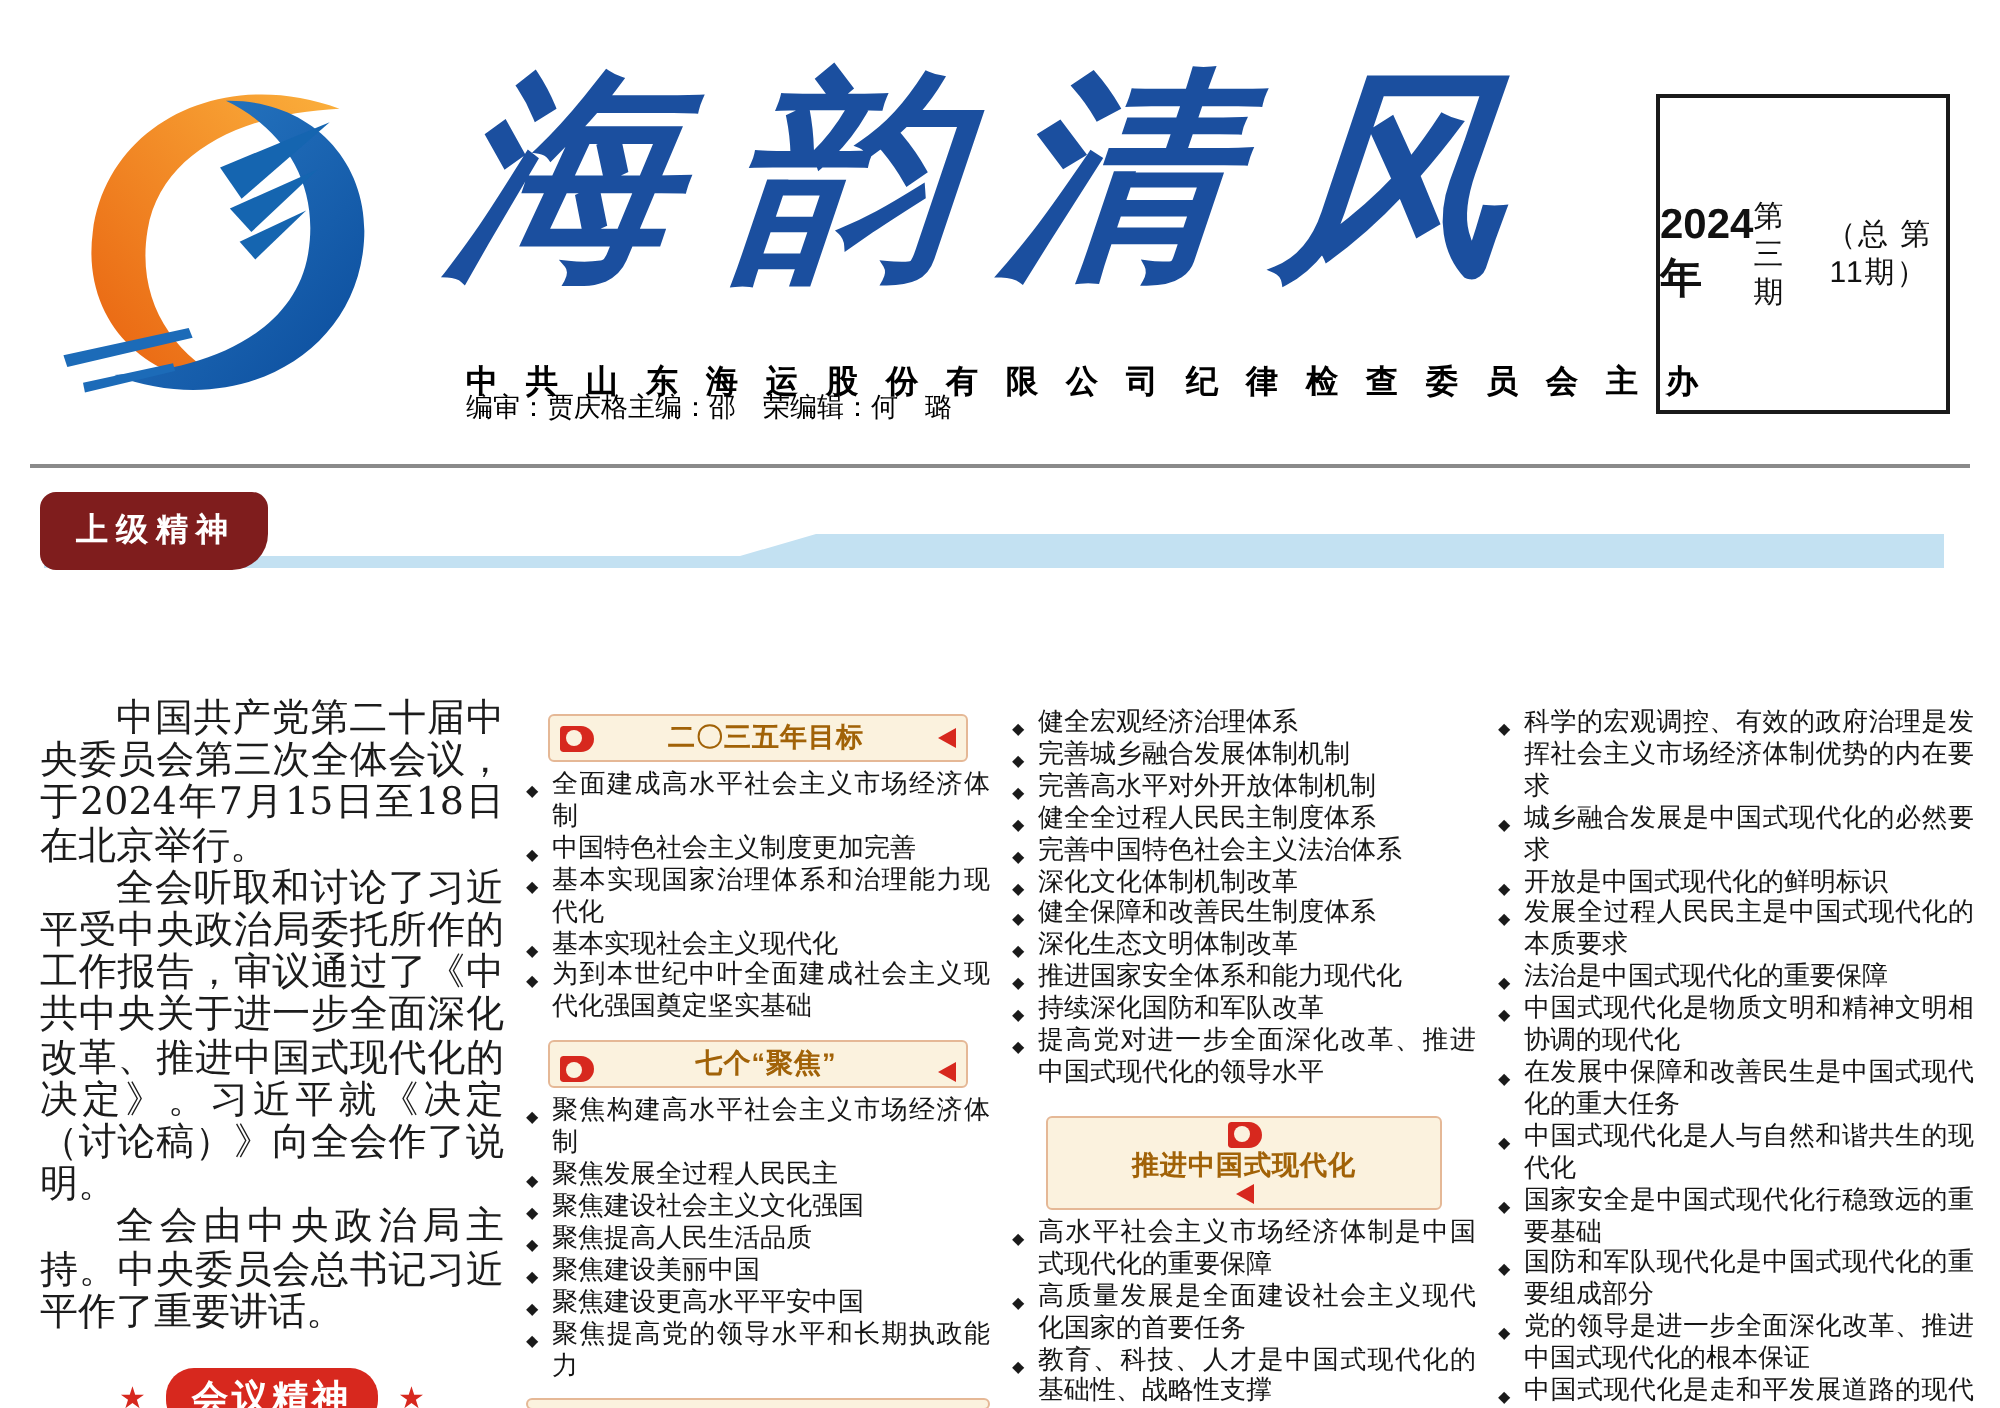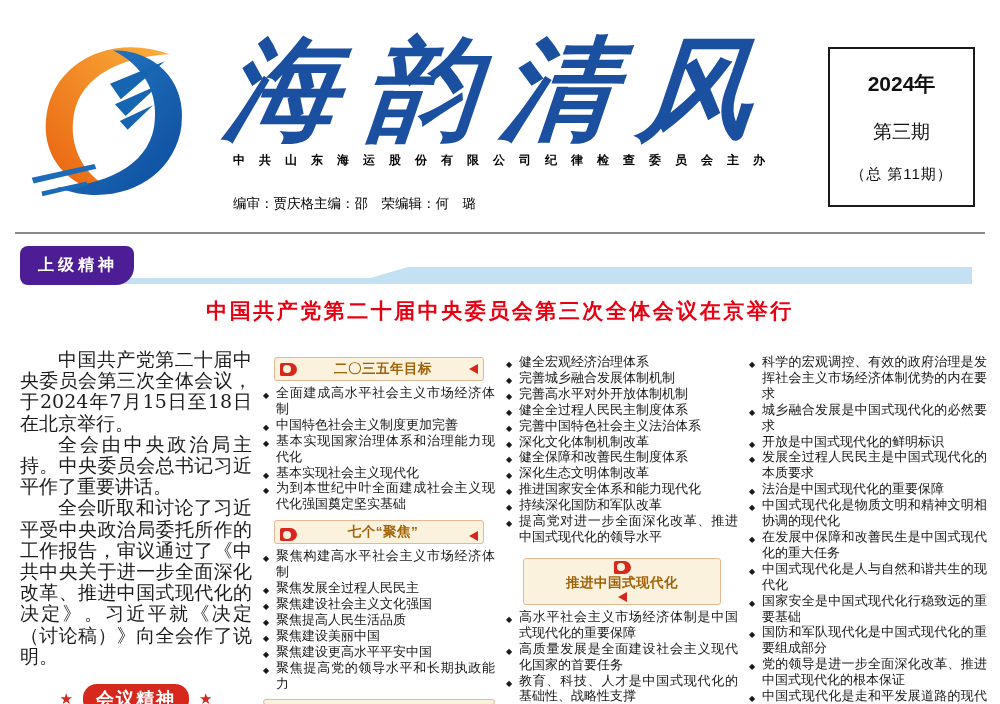--- a/index.html
+++ b/index.html
@@ -4,38 +4,38 @@
 <style>
   html,body{margin:0;padding:0;background:#e9e9e9;}
   .page{position:relative;width:1000px;height:704px;margin:0 auto;background:#ffffff;overflow:hidden;
         font-family:"DejaVu Serif","Liberation Serif",serif;color:#111;}
 
   
   .logo{position:absolute;left:18px;top:20px;width:186px;height:192px;}
   .masthead-title{position:absolute;left:226px;top:18px;width:585px;height:150px;white-space:nowrap;
         font-family:"DejaVu Serif",serif;font-weight:bold;font-style:italic;
         font-size:112px;line-height:142px;letter-spacing:26px;color:#1B4F9F;transform:skewX(-5deg);}
-  .organizer{position:absolute;left:233px;top:152px;white-space:nowrap;color:#000;
-        font-family:"Liberation Sans","DejaVu Sans",sans-serif;font-weight:bold;font-size:12px;letter-spacing:14px;}
+  .organizer{position:absolute;left:233px;top:181px;white-space:nowrap;color:#000;
+        font-family:"Liberation Sans","DejaVu Sans",sans-serif;font-weight:bold;font-size:16px;letter-spacing:14px;}
   .credits{position:absolute;left:233px;top:195px;width:558px;display:flex;justify-content:flex-start;
         font-family:"Liberation Sans","DejaVu Sans",sans-serif;font-size:13.5px;color:#000;}
   .issue-box{position:absolute;left:828px;top:47px;width:143px;height:156px;border:2px solid #1a1a1a;
-        display:flex;flex-direction:column;align-items:center;justify-content:space-evenly;
+        display:flex;align-items:center;justify-content:space-evenly;
         font-family:"Liberation Sans","DejaVu Sans",sans-serif;}
   .issue-year{font-size:21px;font-weight:bold;}
-  .issue-no{font-size:19px;}
+  .issue-no{font-size:15px;}
   .issue-total{font-size:15px;letter-spacing:1px;text-align:center;}
 
   .divider{position:absolute;left:15px;top:232px;width:970px;height:2px;background:#8a8a8a;}
 
   
   .banner{position:absolute;left:20px;top:246px;width:952px;height:40px;}
   .banner-bar{position:absolute;left:2px;right:0;bottom:2px;height:17px;background:#C3E1F2;
         clip-path:polygon(0 11px,348px 11px,386px 0,100% 0,100% 100%,0 100%);}
-  .banner-badge{position:absolute;left:0;top:0;background:#4c1d95;color:#fff;
+  .banner-badge{position:absolute;left:0;top:0;background:#7f1d1d;color:#fff;
         font-family:"Liberation Sans","DejaVu Sans",sans-serif;font-weight:bold;font-size:16px;
         letter-spacing:4px;padding:9px 16px 9px 18px;border-radius:8px 8px 18px 8px;}
 
   .headline{position:absolute;left:0;top:297px;width:100%;text-align:center;color:#E60012;
         font-family:"Liberation Sans","DejaVu Sans",sans-serif;font-weight:bold;font-size:21px;letter-spacing:2.5px;}
 
   
   .columns{position:absolute;left:20px;top:349px;width:962px;display:flex;gap:11px;}
   .col{width:232px;flex:none;}
   .col.c4{width:238px;}
@@ -109,29 +109,28 @@
     <span class="issue-total">（总 第11期）</span>
   </div>
 
   <div class="divider"></div>
 
   <div class="banner">
     <div class="banner-bar"></div>
     <div class="banner-badge">上级精神</div>
   </div>
 
-  <div class="headline">中国共产党第二十届中央委员会第三次全体会议在京举行</div>
 
   <div class="columns">
 
     <div class="col c1">
       <div class="intro">
         <p>中国共产党第二十届中央委员会第三次全体会议，于2024年7月15日至18日在北京举行。</p>
+        <p>全会听取和讨论了习近平受中央政治局委托所作的工作报告，审议通过了《中共中央关于进一步全面深化改革、推进中国式现代化的决定》。习近平就《决定（讨论稿）》向全会作了说明。</p>
         <p>全会由中央政治局主持。中央委员会总书记习近平作了重要讲话。</p>
-        <p>全会听取和讨论了习近平受中央政治局委托所作的工作报告，审议通过了《中共中央关于进一步全面深化改革、推进中国式现代化的决定》。习近平就《决定（讨论稿）》向全会作了说明。</p>
       </div>
       <div class="spirit-row">
         <span class="star">★</span>
         <span class="spirit-pill">会议精神</span>
         <span class="star">★</span>
       </div>
       <div class="sec-header">
         <span class="flag-icon"></span>
         <span class="sec-title">进一步全面深化改革的总目标</span>
         <span class="tri-icon"></span>

